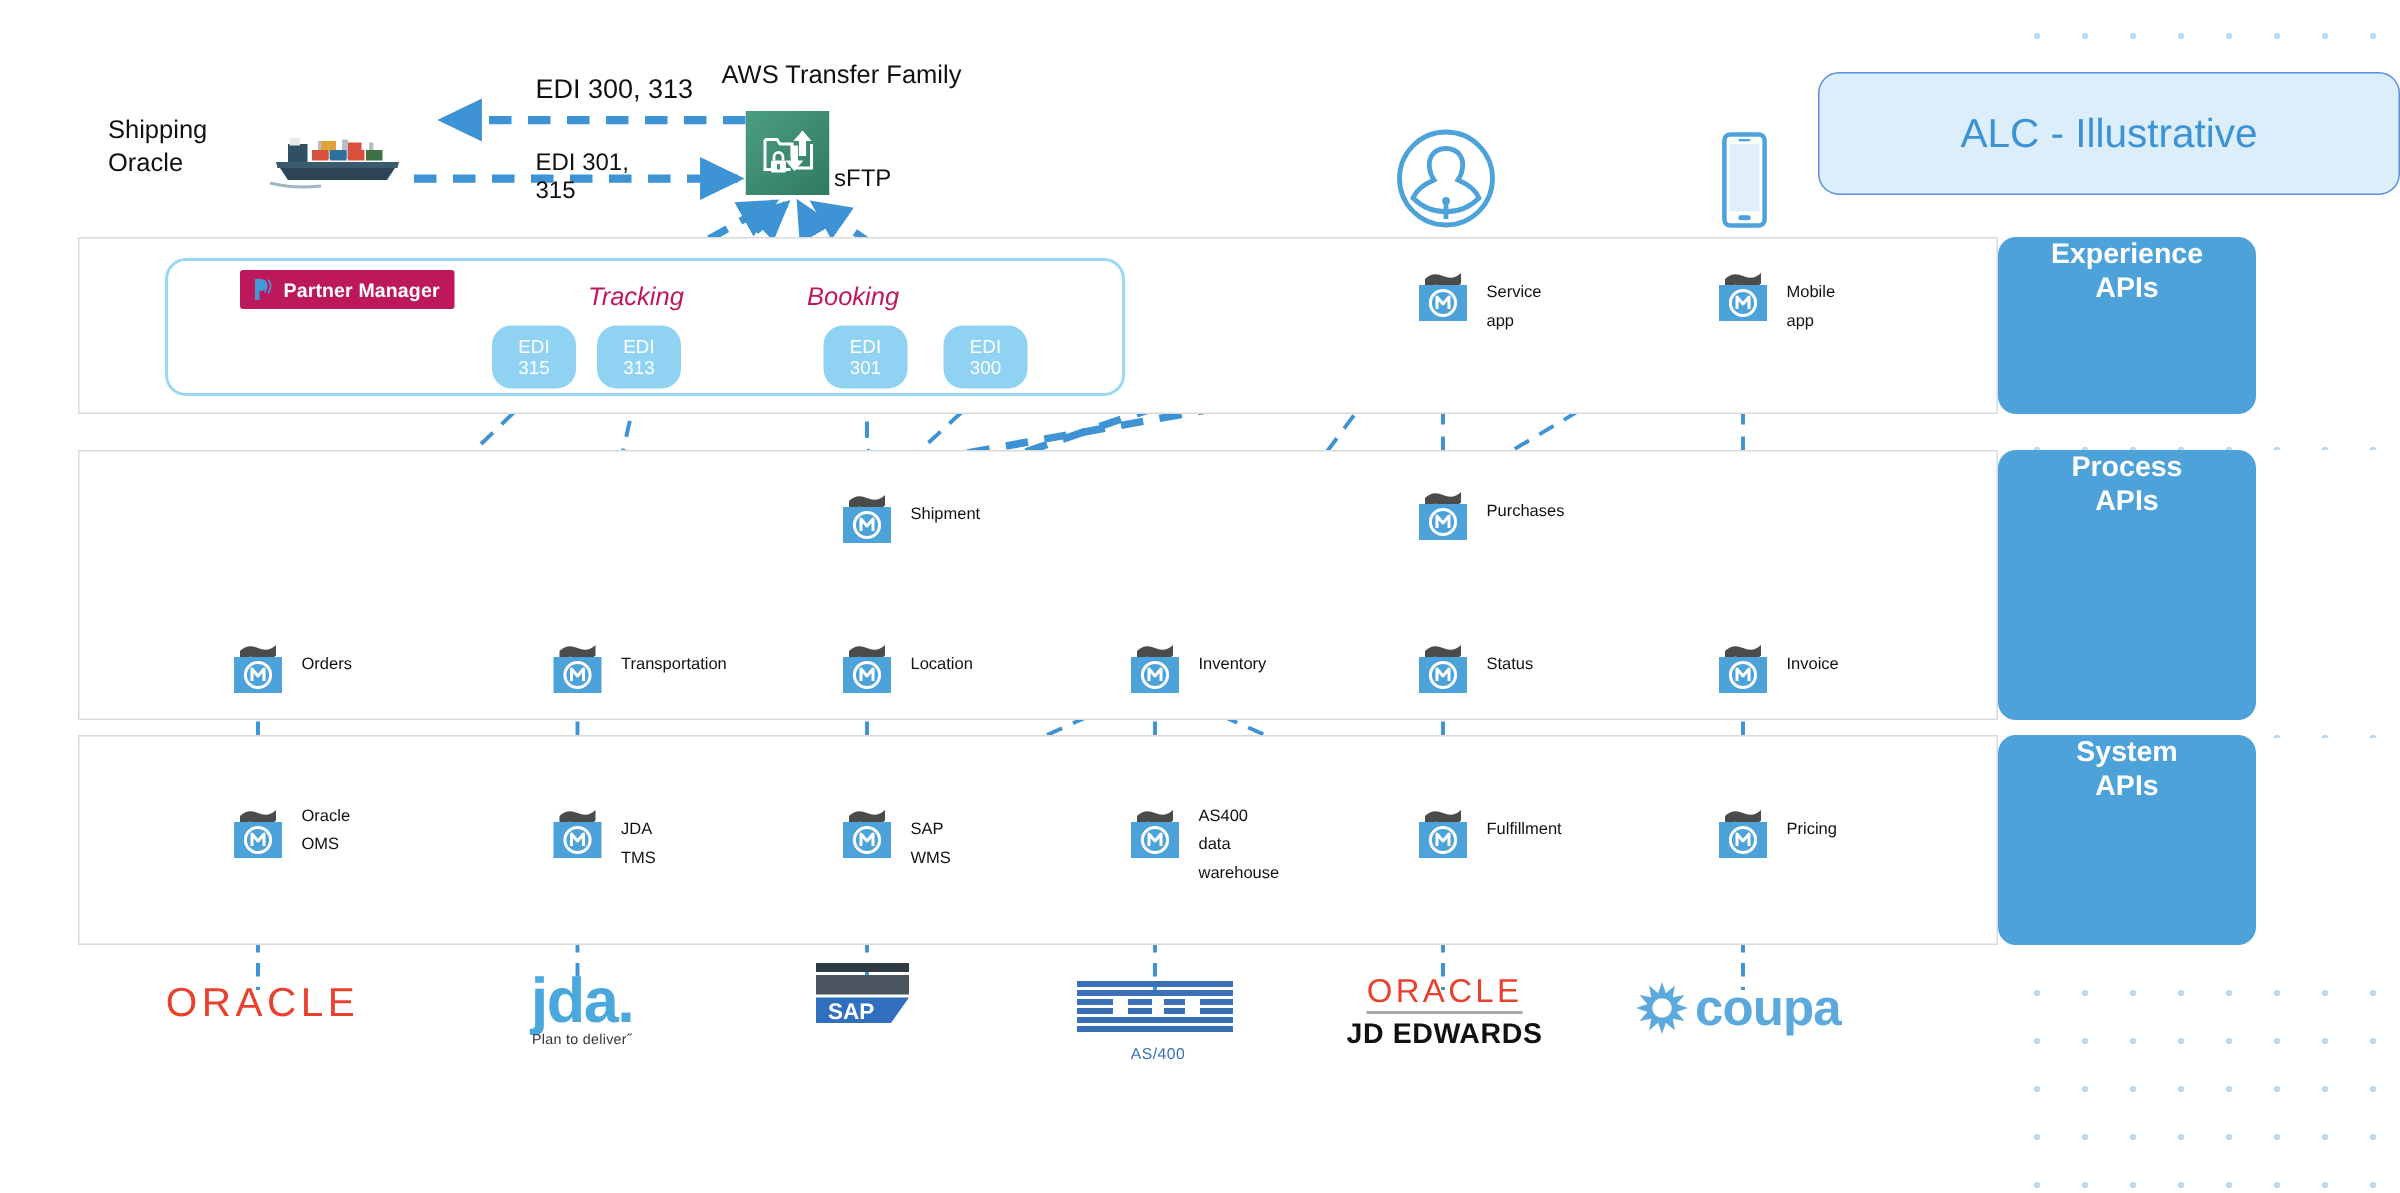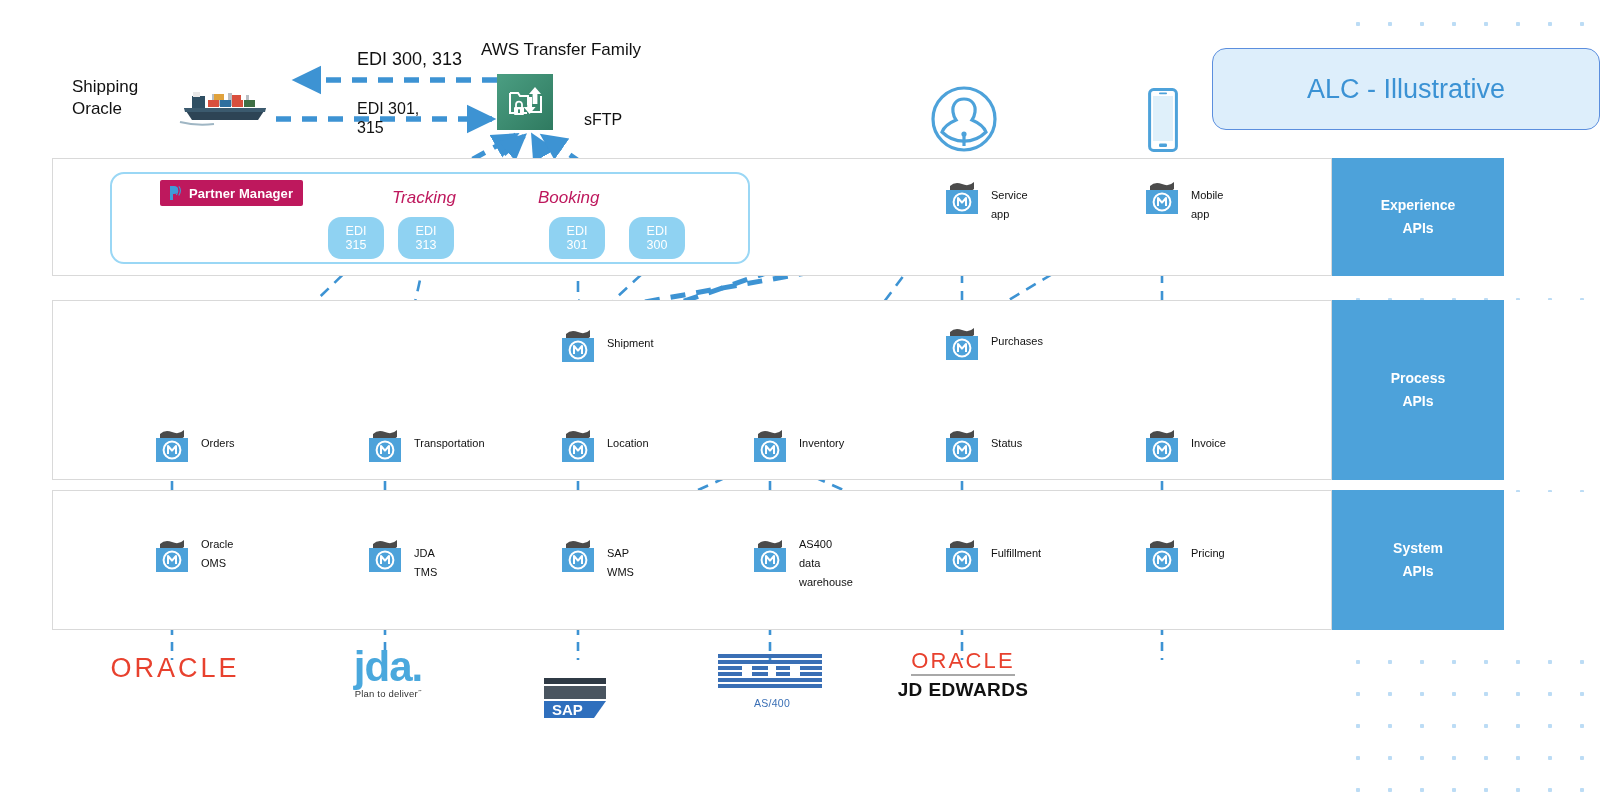--- a/index.html
+++ b/index.html
@@ -37,25 +37,26 @@
   }
   #band-experience{left:52px;top:158px;width:1280px;height:118px;}
   #band-process{left:52px;top:300px;width:1280px;height:180px;}
   #band-system{left:52px;top:490px;width:1280px;height:140px;}
 
   .band-label{
     position:absolute;
     background:#4da2da;
     color:#ffffff;
     font-weight:bold;
-    font-size:14px;
+    font-size:19px;
     line-height:23px;
     text-align:center;
-    display:flex;align-items:center;justify-content:center;
+    display:flex;align-items:flex-start;justify-content:center;
     box-sizing:border-box;
+    border-radius:12px;
   }
   #label-experience{left:1332px;top:158px;width:172px;height:118px;}
   #label-process{left:1332px;top:300px;width:172px;height:180px;}
   #label-system{left:1332px;top:490px;width:172px;height:140px;}
   .band-label span{display:block;}
 
   
   #pm-container{
     position:absolute;left:110px;top:172px;width:640px;height:92px;
     border:2px solid #9ad7f5;border-radius:14px;background:#ffffff;
@@ -96,21 +97,21 @@
   }
   .api.two-line .cap{top:5px;}
 
   
   .txt{position:absolute;font-size:17px;line-height:21px;color:#111;white-space:pre-line;}
 
   
   #aws-box{position:absolute;left:497px;top:74px;width:56px;height:56px;}
   #aws-box svg{display:block;width:56px;height:56px;}
   #aws-title{position:absolute;left:481px;top:40px;font-size:17px;color:#111;white-space:nowrap;}
-  #aws-sftp{position:absolute;left:584px;top:111px;font-size:16px;color:#111;}
+  #aws-sftp{position:absolute;left:556px;top:111px;font-size:16px;color:#111;}
 
   
   #edi-lbl-a{position:absolute;left:357px;top:50px;font-size:18px;line-height:19px;color:#111;white-space:pre-line;}
   #edi-lbl-b{position:absolute;left:357px;top:99px;font-size:16px;line-height:19px;color:#111;white-space:pre-line;}
 
   
   #ship-label{position:absolute;left:72px;top:76px;font-size:17px;line-height:22px;color:#111;white-space:pre-line;}
   #ship-icon{position:absolute;left:176px;top:84px;width:96px;height:44px;}
   #ship-icon svg{display:block;width:96px;height:44px;}
 
@@ -545,21 +546,21 @@
 
   <div class="logo" style="left:110px;top:655px;width:130px;">
     <span class="lg-oracle">ORACLE</span>
   </div>
 
   <div class="logo" style="left:330px;top:648px;width:116px;">
     <span class="lg-jda">jda.</span>
     <span class="lg-jda-sub">Plan to deliver˝</span>
   </div>
 
-  <div class="logo" style="left:538px;top:676px;width:80px;">
+  <div class="logo" style="left:538px;top:640px;width:80px;">
     <svg viewBox="0 0 80 48" style="width:80px;height:48px;">
       <rect x="6" y="2" width="62" height="6" fill="#2f3a45"></rect>
       <rect x="6" y="10" width="62" height="13" fill="#4a5560"></rect>
       <path d="M6,25 h62 l-12,17 h-50 Z" fill="#2f6fbd"></path>
       <text x="14" y="39" font-family="'Liberation Sans',sans-serif" font-size="15" font-weight="bold" fill="#ffffff">SAP</text>
     </svg>
   </div>
 
   <div class="logo" style="left:712px;top:650px;width:120px;">
     <svg viewBox="0 0 120 42" style="width:120px;height:42px;">
@@ -579,14 +580,36 @@
       </g>
     </svg>
     <span class="lg-ibm-sub">AS/400</span>
   </div>
 
   <div class="logo" style="left:884px;top:650px;width:158px;">
     <span class="lg-jde-top">ORACLE</span>
     <span class="lg-jde-bot">JD EDWARDS</span>
   </div>
 
+  <div class="logo" style="left:1088px;top:652px;width:158px;flex-direction:row;align-items:center;gap:2px;">
+    <svg viewBox="0 0 44 44" style="width:40px;height:40px;flex:0 0 40px;">
+      <g fill="#5ba9dd" transform="translate(22,22)">
+        <g id="cp">
+            <path d="M0,-19 L4.2,-7 L-4.2,-7 Z"></path>
+          </g>
+        <use href="#cp" transform="rotate(30)"></use>
+        <use href="#cp" transform="rotate(60)"></use>
+        <use href="#cp" transform="rotate(90)"></use>
+        <use href="#cp" transform="rotate(120)"></use>
+        <use href="#cp" transform="rotate(150)"></use>
+        <use href="#cp" transform="rotate(180)"></use>
+        <use href="#cp" transform="rotate(210)"></use>
+        <use href="#cp" transform="rotate(240)"></use>
+        <use href="#cp" transform="rotate(270)"></use>
+        <use href="#cp" transform="rotate(300)"></use>
+        <use href="#cp" transform="rotate(330)"></use>
+        <circle cx="0" cy="0" r="5.4" fill="#ffffff"></circle>
+      </g>
+    </svg>
+    <span class="lg-coupa">coupa</span>
+  </div>
 
 </div>
 
 </body></html>

